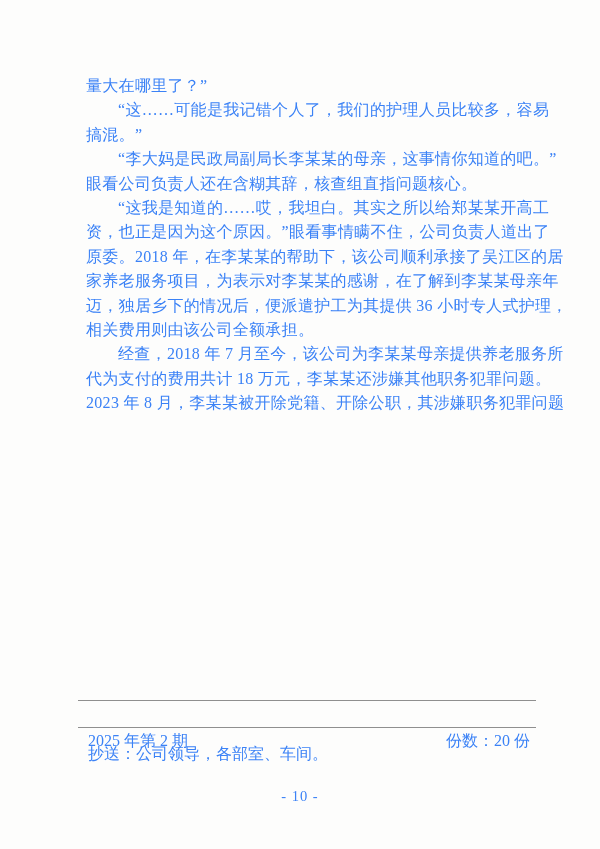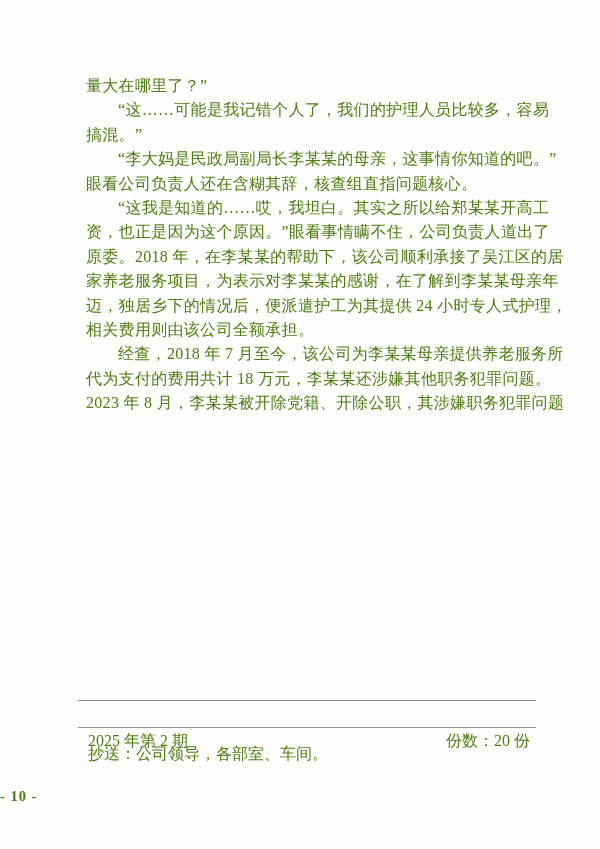--- a/index.html
+++ b/index.html
@@ -6,21 +6,21 @@
     margin: 0;
     padding: 0;
     background: #ffffff;
   }
   .page {
     position: relative;
     width: 600px;
     height: 849px;
     background: #fdfdfc;
     font-family: "Liberation Serif", "DejaVu Serif", serif;
-    color: #4d7c0f;
+    color: #3b82f6;
     overflow: hidden;
   }
   .body-text {
     position: absolute;
     left: 86px;
     top: 74px;
     width: 446px;
     font-size: 16px;
   }
   .line {
@@ -65,42 +65,41 @@
     justify-content: space-between;
     font-size: 16px;
     line-height: 20px;
     gap: 16px;
   }
   .page-number {
     position: absolute;
     left: 0;
     top: 788px;
     width: 600px;
-    text-align: left;
+    text-align: center;
     font-size: 14.5px;
     letter-spacing: 1px;
-    font-weight: bold;
   }
 </style>
 </head>
 <body>
 
 <div class="page">
 
   <div class="body-text">
       <div class="line">量大在哪里了？”</div>
       <div class="line indent fill">“这……可能是我记错个人了，我们的护理人员比较多，容易</div>
       <div class="line">搞混。”</div>
       <div class="line indent fill">“李大妈是民政局副局长李某某的母亲，这事情你知道的吧。”</div>
       <div class="line">眼看公司负责人还在含糊其辞，核查组直指问题核心。</div>
       <div class="line indent fill">“这我是知道的……哎，我坦白。其实之所以给郑某某开高工</div>
       <div class="line fill">资，也正是因为这个原因。”眼看事情瞒不住，公司负责人道出了</div>
       <div class="line fill">原委。2018 年，在李某某的帮助下，该公司顺利承接了吴江区的居</div>
       <div class="line fill">家养老服务项目，为表示对李某某的感谢，在了解到李某某母亲年</div>
-      <div class="line fill">迈，独居乡下的情况后，便派遣护工为其提供 24 小时专人式护理，</div>
+      <div class="line fill">迈，独居乡下的情况后，便派遣护工为其提供 36 小时专人式护理，</div>
       <div class="line">相关费用则由该公司全额承担。</div>
       <div class="line indent fill">经查，2018 年 7 月至今，该公司为李某某母亲提供养老服务所</div>
       <div class="line fill">代为支付的费用共计 18 万元，李某某还涉嫌其他职务犯罪问题。</div>
       <div class="line fill">2023 年 8 月，李某某被开除党籍、开除公职，其涉嫌职务犯罪问题</div>
     </div>
 
   <div class="footer-rule top"></div>
 
   <div class="cc-note">抄送：公司领导，各部室、车间。</div>
 

